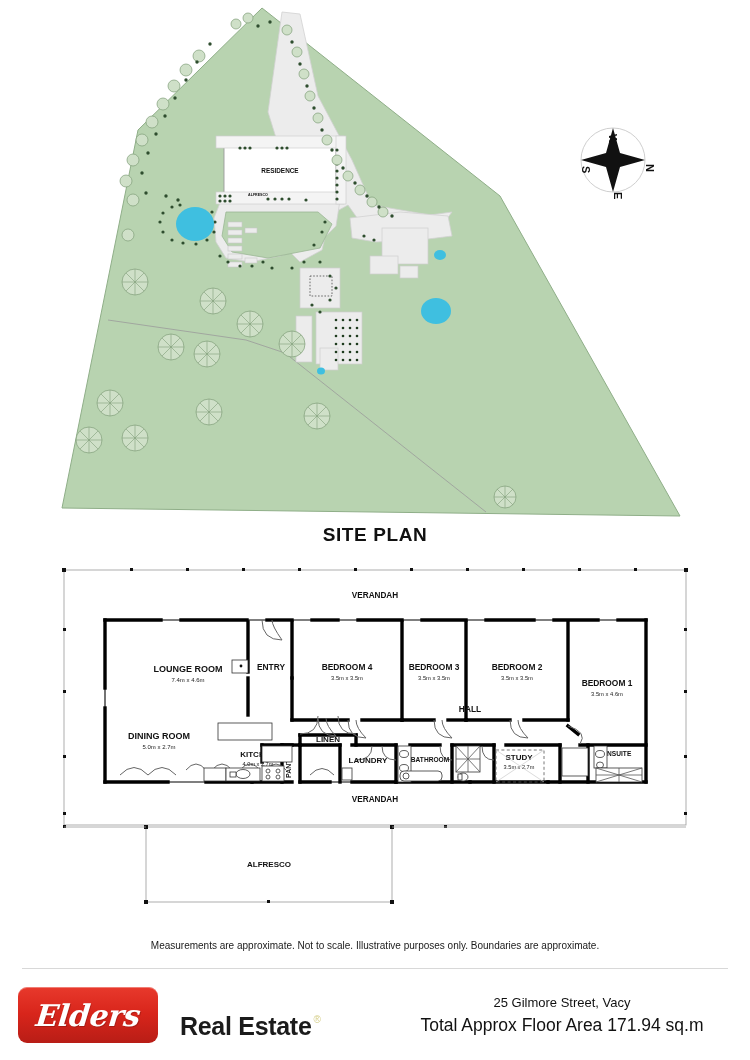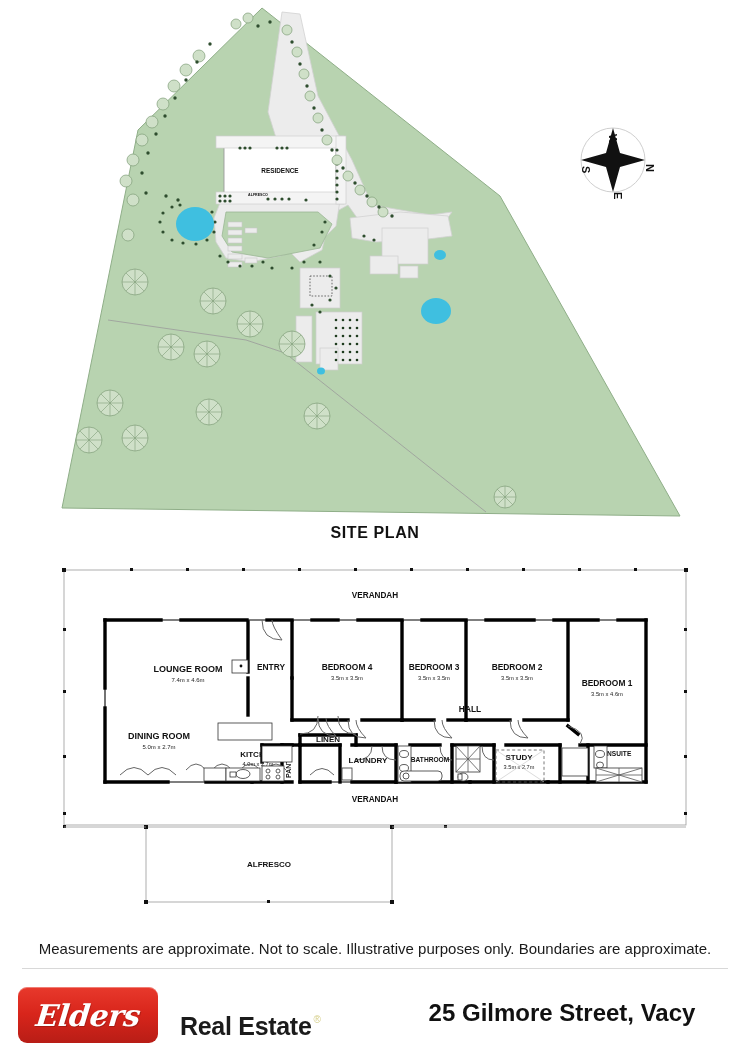--- a/index.html
+++ b/index.html
@@ -20,40 +20,40 @@
   #site-plan {
     position: absolute;
     left: 0; top: 0;
     width: 750px; height: 520px;
   }
   #site-plan-caption {
     position: absolute;
     left: 0; top: 524px;
     width: 750px;
     text-align: center;
-    font-size: 16px;
+    font-size: 19px;
     font-weight: bold;
     letter-spacing: 0.6px;
     color: #111;
   }
 
   
   #floor-plan {
     position: absolute;
     left: 0; top: 560px;
     width: 750px; height: 370px;
   }
 
   
   #footer-note {
     position: absolute;
     left: 0; top: 940px;
     width: 750px;
     text-align: center;
-    font-size: 15px;
+    font-size: 10px;
     color: #1a1a1a;
   }
   #footer-rule {
     position: absolute;
     left: 22px; top: 968px;
     width: 706px; height: 1px;
     background: #d8d8d8;
   }
   #footer-bar {
     position: absolute;
@@ -103,22 +103,22 @@
     font-size: 10px;
     color: #d6cf8a;
     font-weight: normal;
   }
   #address-block {
     flex: 1;
     text-align: center;
     padding-right: 16px;
   }
   #address-line {
-    font-size: 24px;
-    font-weight: bold;
+    font-size: 13px;
+    font-weight: normal;
     color: #111;
     margin-bottom: 5px;
   }
   #area-line {
     font-size: 17.5px;
     color: #111;
   }
 
   
   .rm-label { font-family: "Liberation Sans", sans-serif; font-weight: bold; fill:#111; }
@@ -613,16 +613,17 @@
       <div class="elders-badge">
         <span>Elders</span>
       </div>
       <div id="brand-text">
         <span>Real Estate</span>
         <span id="brand-reg">®</span>
       </div>
     </div>
     <div id="address-block">
       <div id="address-line">25 Gilmore Street, Vacy</div>
+      <div id="area-line">Total Approx Floor Area 171.94 sq.m</div>
     </div>
   </div>
 
 </div>
 
 </body></html>

